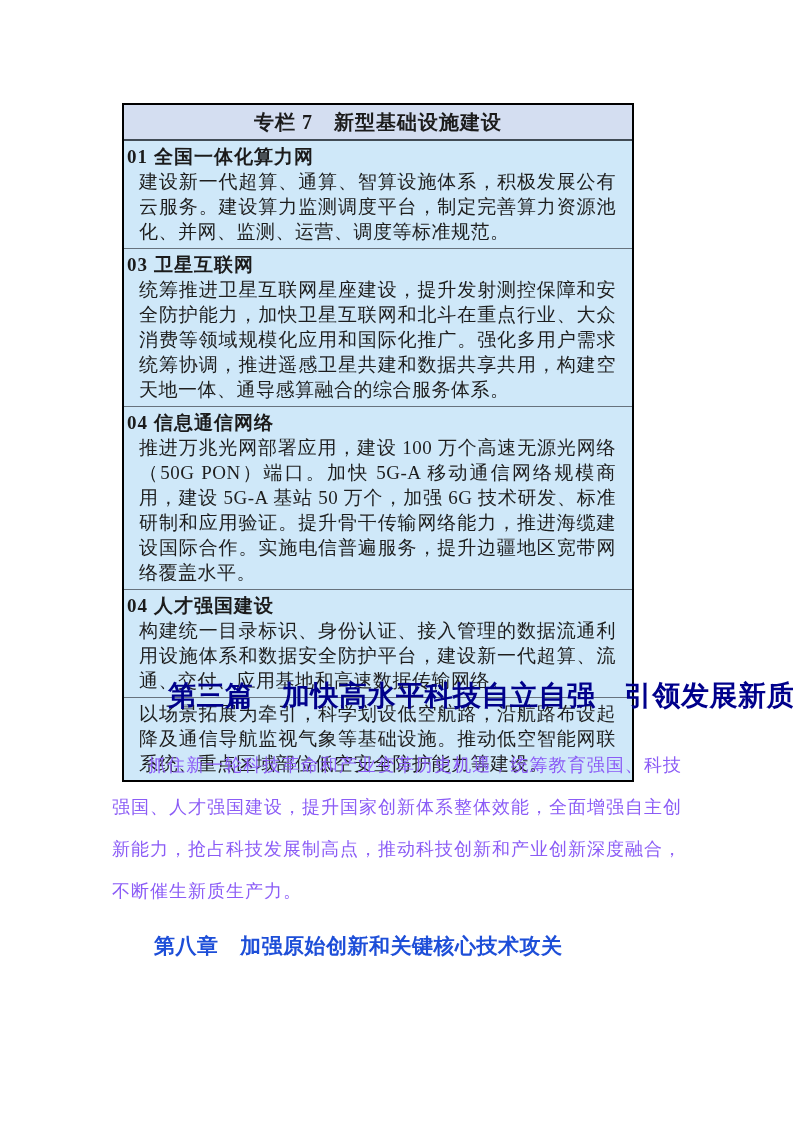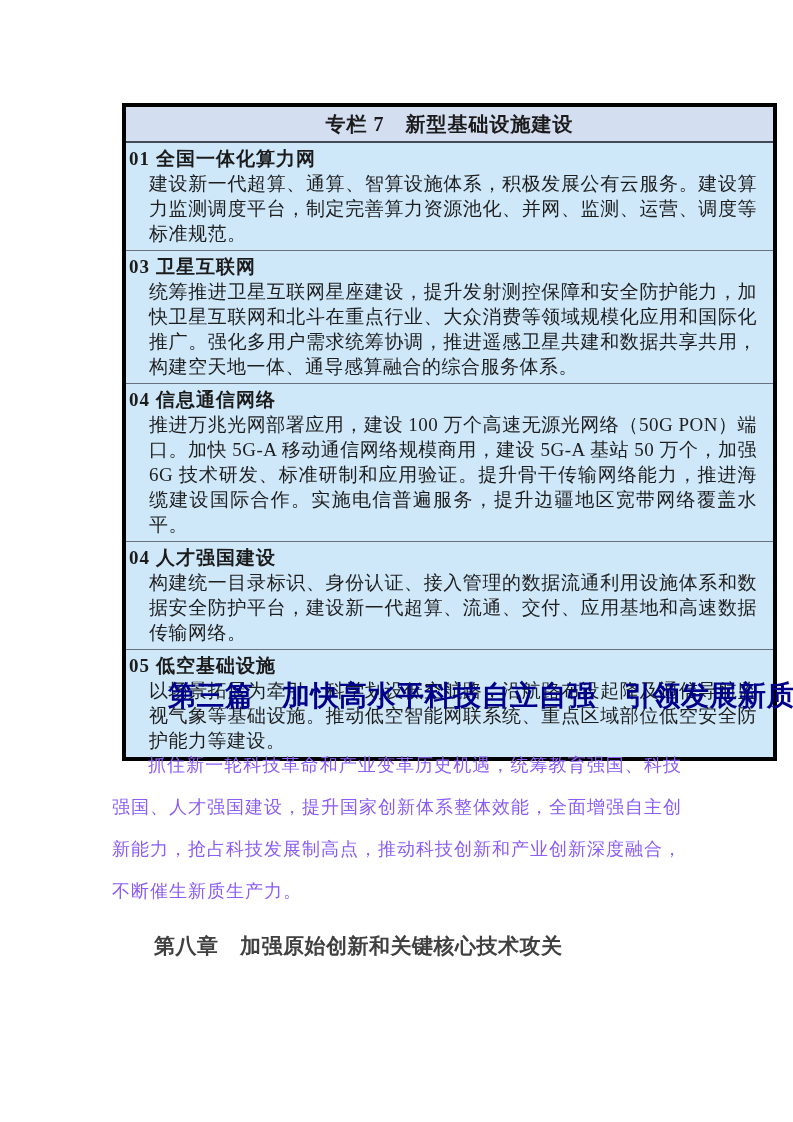--- a/index.html
+++ b/index.html
@@ -8,23 +8,23 @@
     background: #ffffff;
     font-family: "Liberation Serif", "DejaVu Serif", serif;
     position: relative;
     overflow: hidden;
   }
   .page { position: relative; width: 793px; height: 1122px; background: #ffffff; }
 
   
   .panel {
     position: absolute;
-    left: 122px; top: 103px; width: 655px;
+    left: 122px; top: 103px; width: 512px;
     box-sizing: border-box;
-    border: 4px solid #000000;
+    border: 2px solid #000000;
     background: #cfe8f9;
     color: #1b1b1b;
   }
   .panel-header {
     background: #d4def1;
     border-bottom: 2px solid #414b55;
     text-align: center;
     font-weight: bold;
     font-size: 20px;
     line-height: 23px;
@@ -38,21 +38,21 @@
   .item-head {
     display: flex;
     align-items: baseline;
     font-weight: bold;
     font-size: 19px;
     line-height: 25px;
   }
   .item-num { width: 27px; flex: 0 0 27px; letter-spacing: 1px; }
   .item-title { letter-spacing: 1px; }
   .item-body {
-    margin-left: 20px;
+    margin-left: 12px;
     font-size: 19px;
     line-height: 25px;
     text-align: justify;
     text-justify: inter-character;
     letter-spacing: 0.5px;
     color: #1e1e1e;
   }
 
   
   .part-heading {
@@ -78,21 +78,21 @@
     text-indent: 2em;
     letter-spacing: 1px;
   }
   .chapter-heading {
     position: absolute;
     left: 112px; top: 933px; width: 568px;
     font-family: "Liberation Sans", "DejaVu Sans", sans-serif;
     font-weight: bold;
     font-size: 21px;
     line-height: 26px;
-    color: #404040;
+    color: #1d4ed8;
     text-indent: 2em;
     letter-spacing: 0.5px;
     white-space: nowrap;
   }
 </style>
 </head>
 <body>
 
 <div class="page">
 
@@ -125,24 +125,20 @@
 
     <div class="panel-item">
       <div class="item-head">
         <span class="item-num">04</span>
         <span class="item-title">人才强国建设</span>
       </div>
       <div class="item-body">构建统一目录标识、身份认证、接入管理的数据流通利用设施体系和数据安全防护平台，建设新一代超算、流通、交付、应用基地和高速数据传输网络。</div>
     </div>
 
     <div class="panel-item">
-      <div class="item-head">
-        <span class="item-num">05</span>
-        <span class="item-title">低空基础设施</span>
-      </div>
       <div class="item-body">以场景拓展为牵引，科学划设低空航路，沿航路布设起降及通信导航监视气象等基础设施。推动低空智能网联系统、重点区域部位低空安全防护能力等建设。</div>
     </div>
   </div>
 
   <div class="part-heading">第三篇　加快高水平科技自立自强　引领发展新质生产力</div>
 
   <div class="body-paragraph">抓住新一轮科技革命和产业变革历史机遇，统筹教育强国、科技强国、人才强国建设，提升国家创新体系整体效能，全面增强自主创新能力，抢占科技发展制高点，推动科技创新和产业创新深度融合，不断催生新质生产力。</div>
 
   <div class="chapter-heading">第八章　加强原始创新和关键核心技术攻关</div>
 

